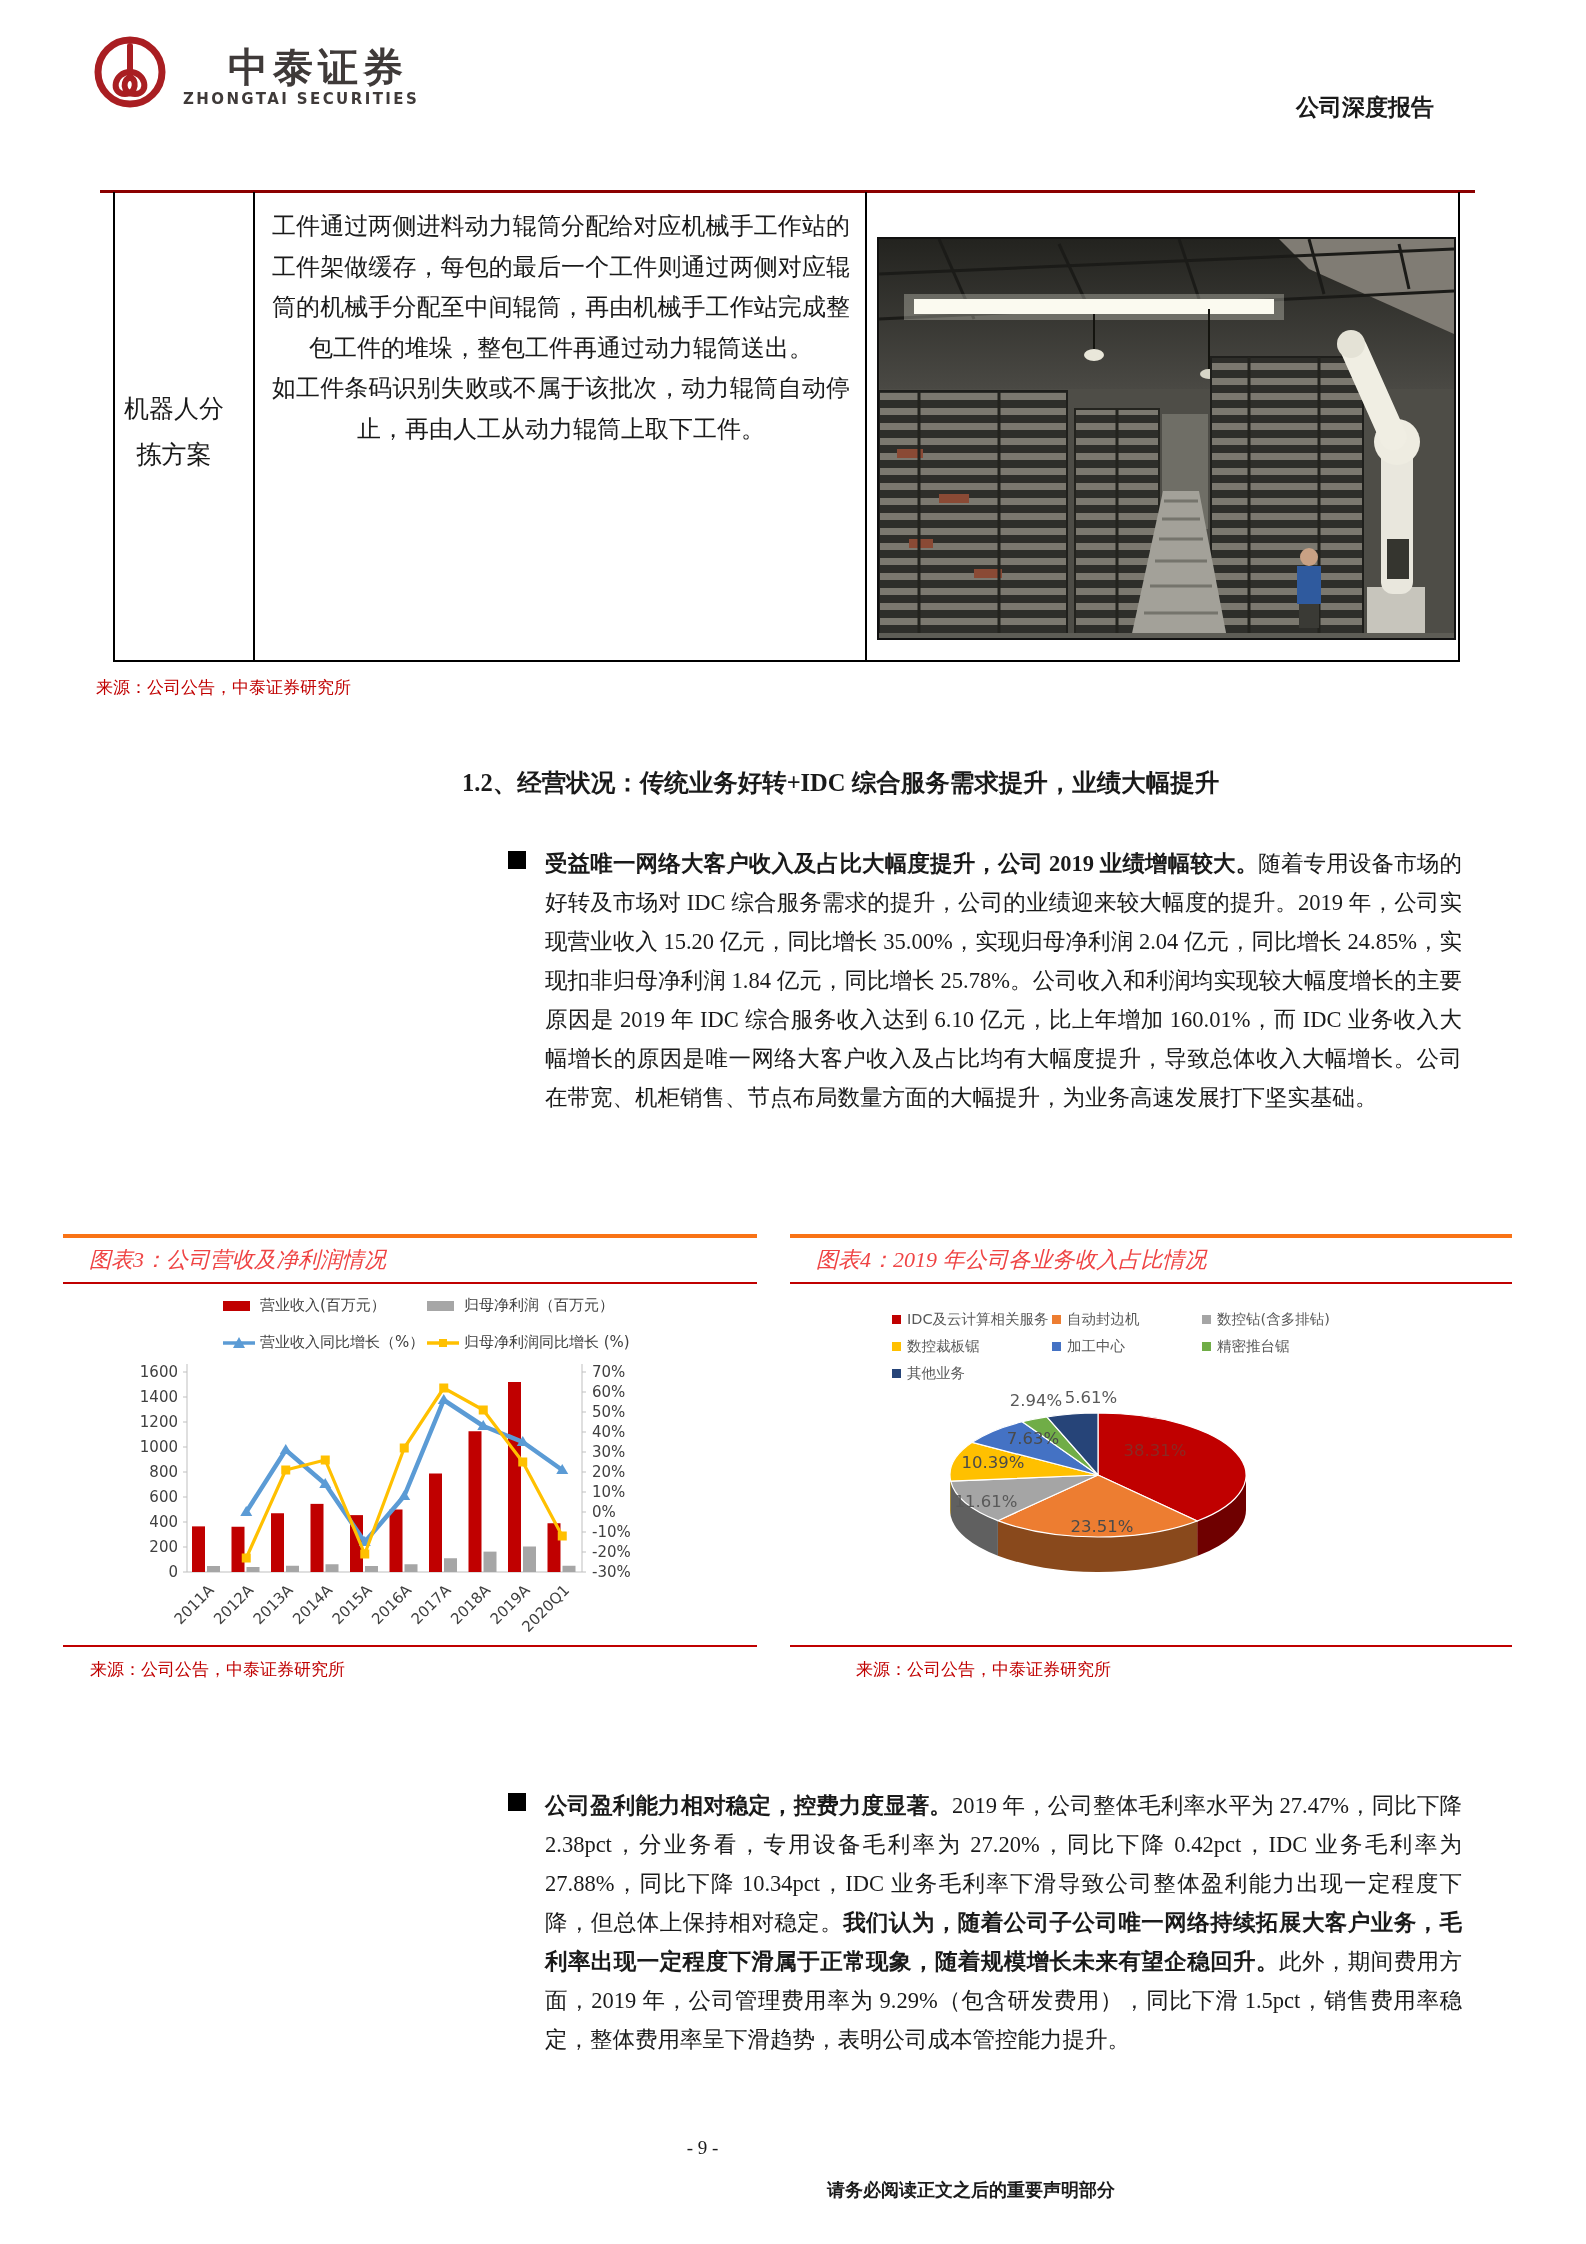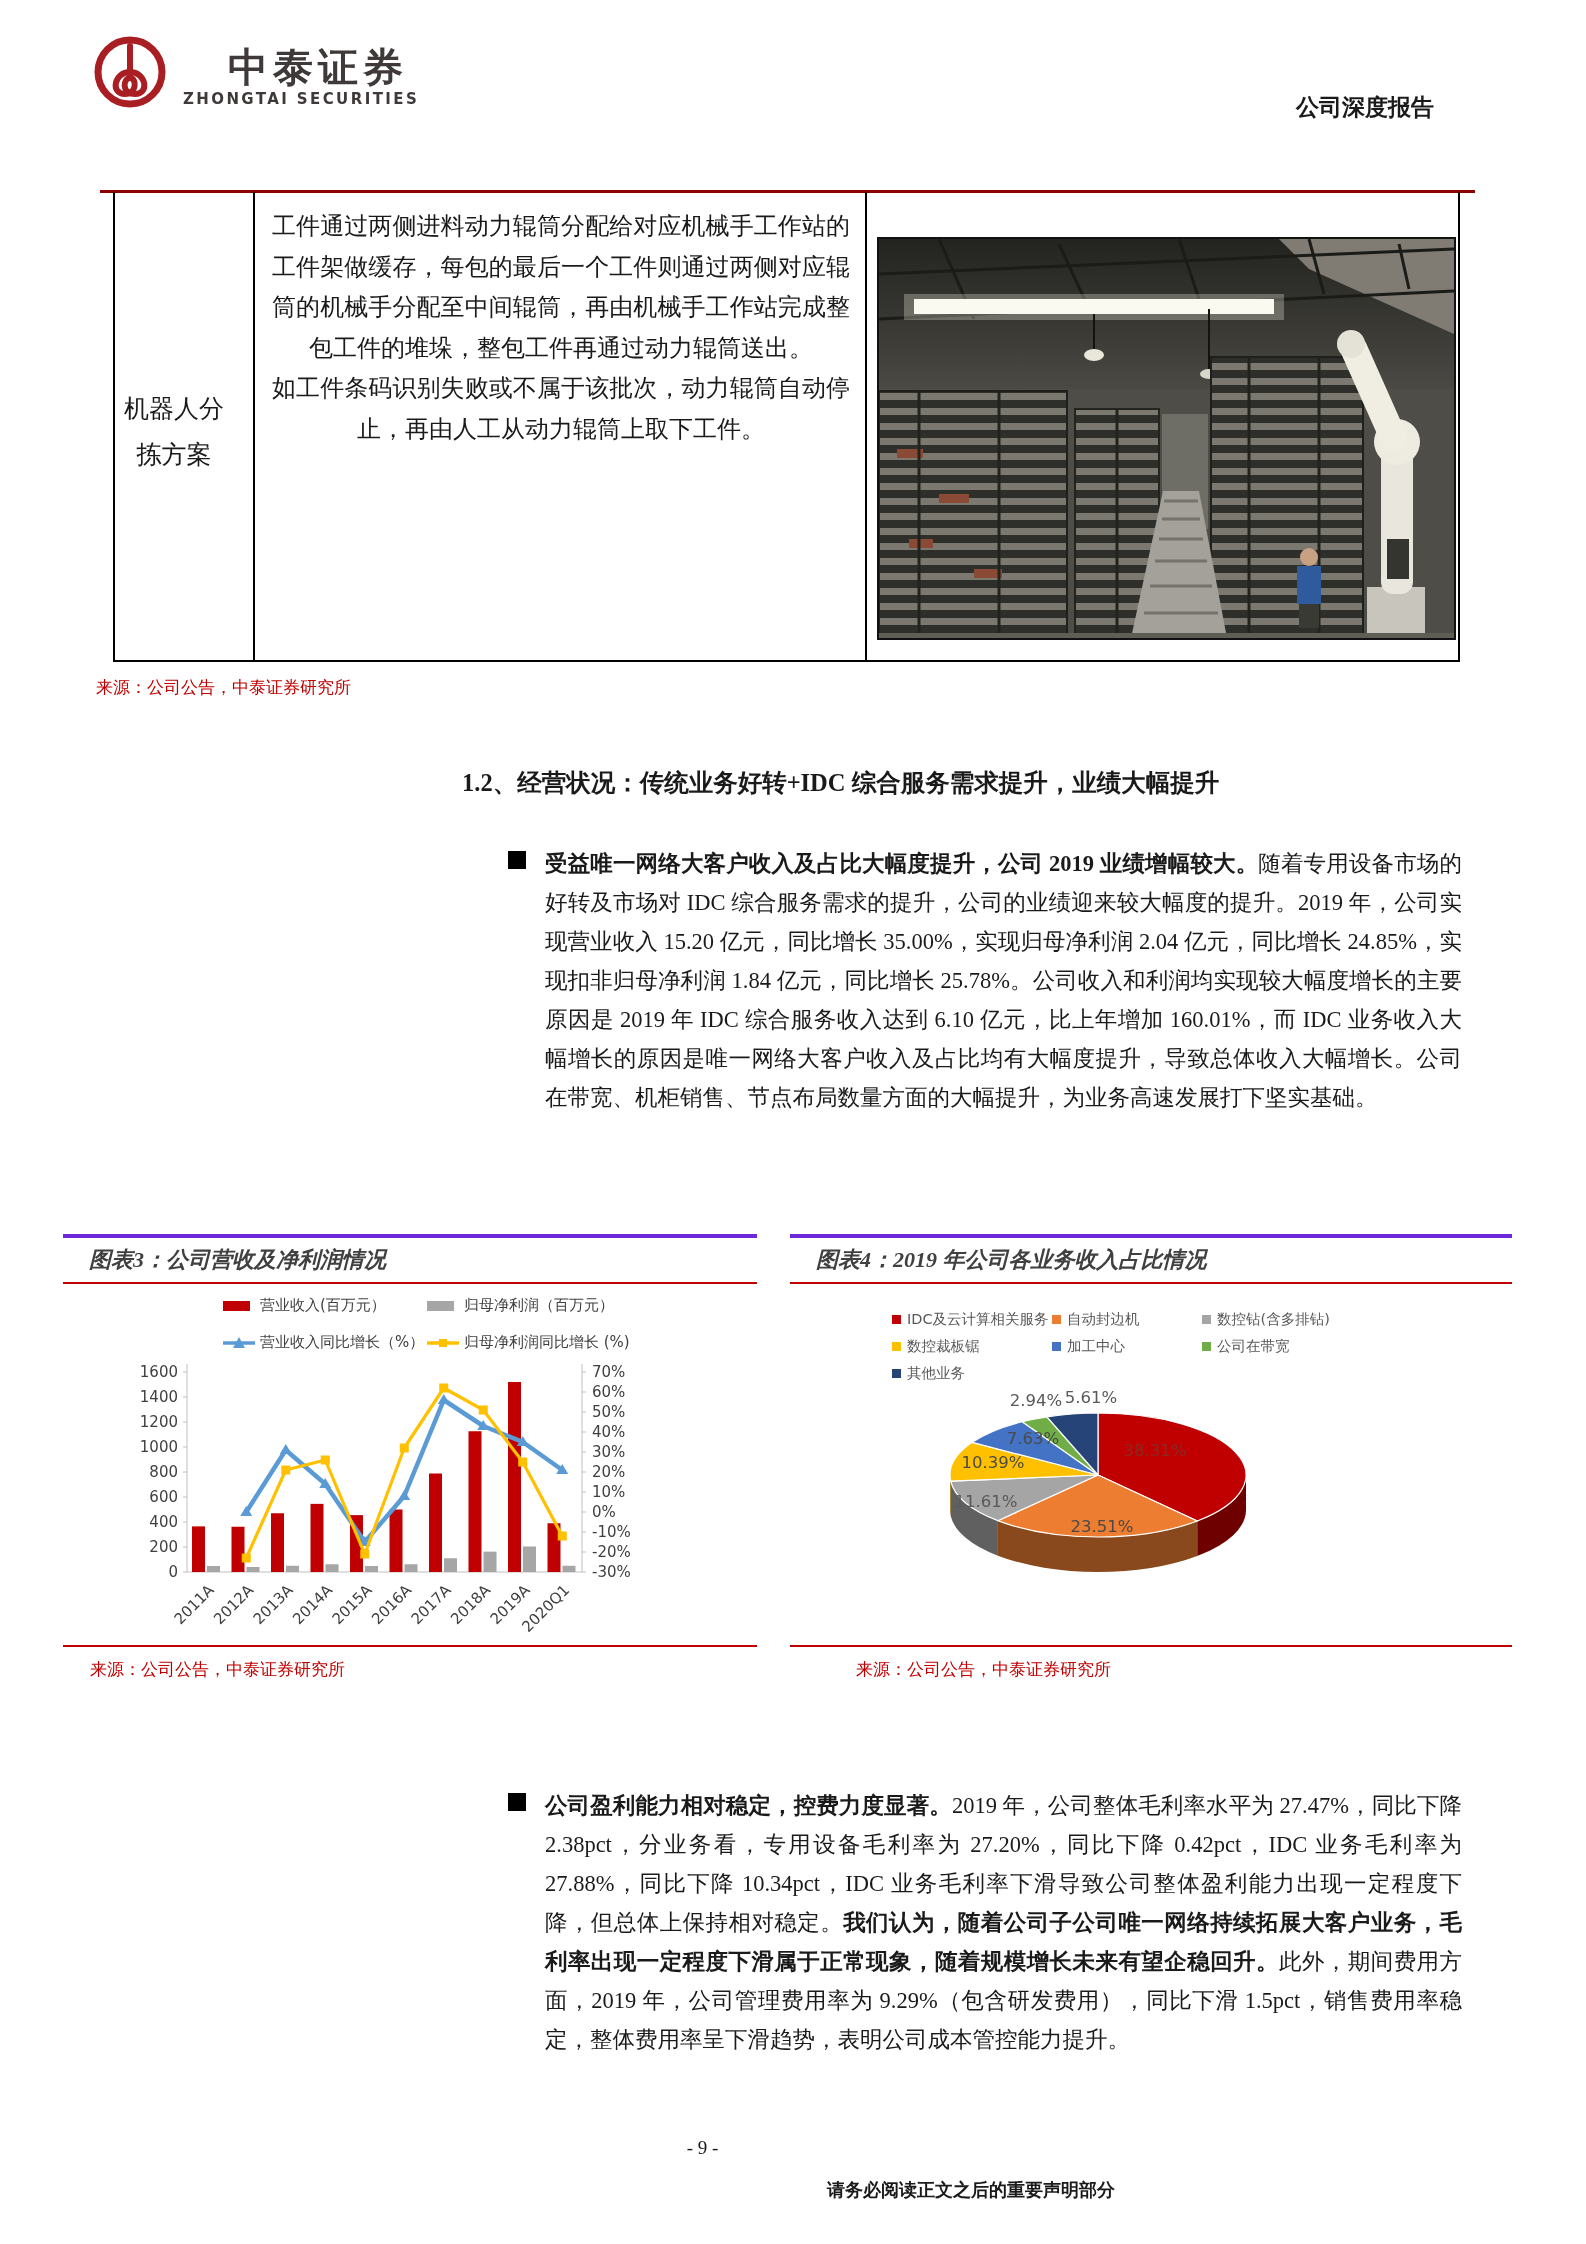--- a/index.html
+++ b/index.html
@@ -13,22 +13,22 @@
             font-size:40px;color:#3f3a39;letter-spacing:5px;margin-left:48px;}
   .brand-en{font-family:"DejaVu Sans","Liberation Sans",sans-serif;font-weight:bold;
             font-size:15px;color:#3f3a39;letter-spacing:2.4px;}
   .report-type{font-weight:bold;font-size:23px;}
   .tbl-label{font-size:25px;line-height:46px;text-align:center;}
   .tbl-text p{margin:0;font-size:24px;line-height:40.5px;text-align:justify;text-align-last:center;}
   .source{color:#c00000;font-size:17px;}
   .sec-head{font-weight:bold;font-size:24.5px;}
   .bullet{width:18px;height:18px;background:#000;}
   .para{font-size:22.5px;line-height:39px;text-align:justify;}
-  .figtitle{border-top:4px solid #6d28d9;border-bottom:2px solid #c00000;
-            color:#404040;font-weight:bold;font-style:italic;font-size:22px;
+  .figtitle{border-top:4px solid #f97316;border-bottom:2px solid #c00000;
+            color:#ef4444;font-weight:normal;font-style:italic;font-size:22px;
             padding:7px 0 7px 26px;box-sizing:border-box;}
   .figbottom{height:0;border-top:2px solid #c00000;}
   .lgd4{display:grid;grid-template-columns:160px 150px 190px;grid-auto-rows:27px;}
   .lgit{display:flex;align-items:center;font-family:"DejaVu Sans","Liberation Sans",sans-serif;
         font-size:14.5px;color:#595959;text-align:center;}
   .lgit .sw{width:9px;height:9px;margin-right:6px;flex:0 0 auto;}
   svg text{font-family:"DejaVu Sans","Liberation Sans",sans-serif;}
   .tick{font-size:15px;fill:#404040;}
   .lg{font-size:15px;fill:#3f3f3f;}
   .plbl{font-size:16.5px;}
@@ -271,21 +271,21 @@
     <div class="lgit">
       <span class="sw" style="background: rgb(255, 192, 0);"></span>
       <span>数控裁板锯</span>
     </div>
     <div class="lgit">
       <span class="sw" style="background: rgb(68, 114, 196);"></span>
       <span>加工中心</span>
     </div>
     <div class="lgit">
       <span class="sw" style="background: rgb(112, 173, 71);"></span>
-      <span>公司在带宽</span>
+      <span>精密推台锯</span>
     </div>
     <div class="lgit">
       <span class="sw" style="background: rgb(38, 68, 120);"></span>
       <span>其他业务</span>
     </div>
   </div>
 <div class="abs" style="left:850px;top:1380px;">
   <svg id="pie-svg" width="620" height="262" viewBox="0 0 620 262">
       <path d="M 396 95 A 148 62 0 0 1 347.19247032362443 141.01410788933111 L 347.19247032362443 176.01410788933111 A 148 62 0 0 0 396 130 Z" fill="rgb(111,0,0)"></path>
       <path d="M 347.19247032362443 141.01410788933111 A 148 62 0 0 1 147.9136589760953 140.67316099580427 L 147.9136589760953 175.67316099580427 A 148 62 0 0 0 347.19247032362443 176.01410788933111 Z" fill="rgb(137,73,28)"></path>

